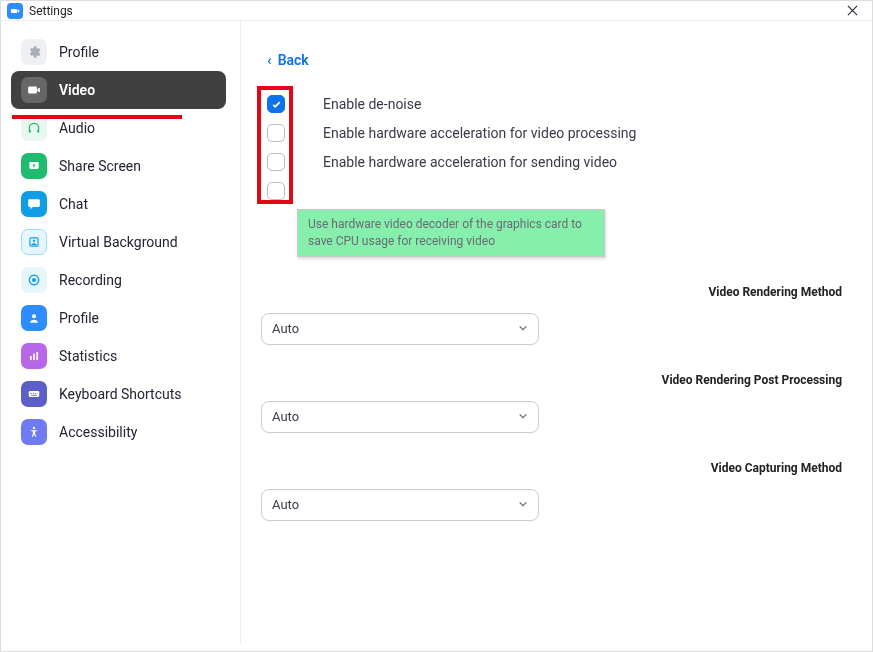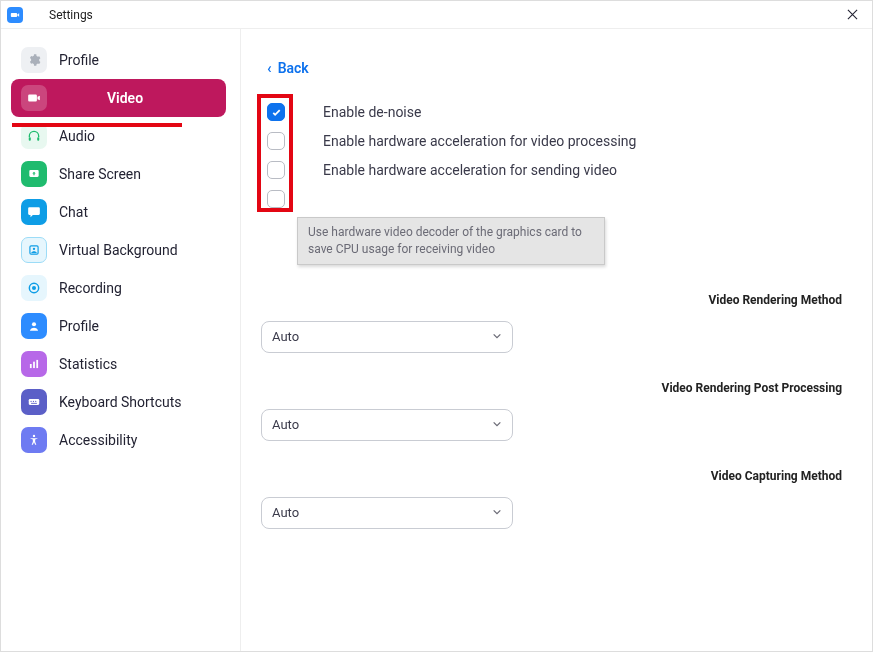--- a/index.html
+++ b/index.html
@@ -12,24 +12,23 @@
     height: 652px;
     overflow: hidden;
     border: 1px solid #ddd;
     position: relative;
   }
 
   
   .titlebar {
     display: flex;
     align-items: center;
-    height: 28px;
+    height: 20px;
     padding: 0 6px;
     border-bottom: 1px solid #eee;
-    gap: 20px;
   }
   .titlebar .app-icon {
     width: 16px; height: 16px; border-radius: 4px;
     background: #2d8cff;
     display: flex; align-items: center; justify-content: center;
     margin-right: 6px;
   }
   .titlebar .app-icon svg { width: 10px; height: 10px; }
   .titlebar .title { font-size: 12px; color: #222; }
   .titlebar .close {
@@ -55,24 +54,23 @@
     display: flex;
     align-items: center;
     height: 38px;
     border-radius: 8px;
     padding: 0 10px;
     cursor: pointer;
     font-size: 14px;
     color: #232333;
   }
   .side-item.active {
-    background: #be185d;
+    background: #404040;
     color: #fff;
     font-weight: 600;
-    gap: 48px;
   }
   .side-item .icon-wrap {
     width: 26px; height: 26px;
     border-radius: 7px;
     display: flex; align-items: center; justify-content: center;
     margin-right: 12px;
     flex-shrink: 0;
   }
   .icon-wrap svg { width: 14px; height: 14px; }
 
@@ -142,38 +140,38 @@
     height: 118px;
     border: 4px solid #e30613;
     pointer-events: none;
   }
 
   .tooltip {
     margin-left: 30px;
     margin-top: -2px;
     padding: 6px 10px;
     border: 1px solid #c9c9c9;
-    background: #e5e5e5;
+    background: #86efac;
     font-size: 12px;
     color: #6b6b76;
     line-height: 1.4;
     width: 308px;
     box-shadow: 1px 2px 3px rgba(0,0,0,0.15);
   }
 
   .section-title {
     font-size: 12px;
     font-weight: 700;
     color: #222;
     margin-top: 28px;
     margin-bottom: 14px;
     text-align: right;
   }
   .select {
-    width: 252px;
+    width: 278px;
     height: 32px;
     border: 1px solid #c9ccd3;
     border-radius: 8px;
     display: flex;
     align-items: center;
     justify-content: space-between;
     padding: 0 10px;
     font-size: 13px;
     color: #3a3a4a;
     cursor: pointer;

